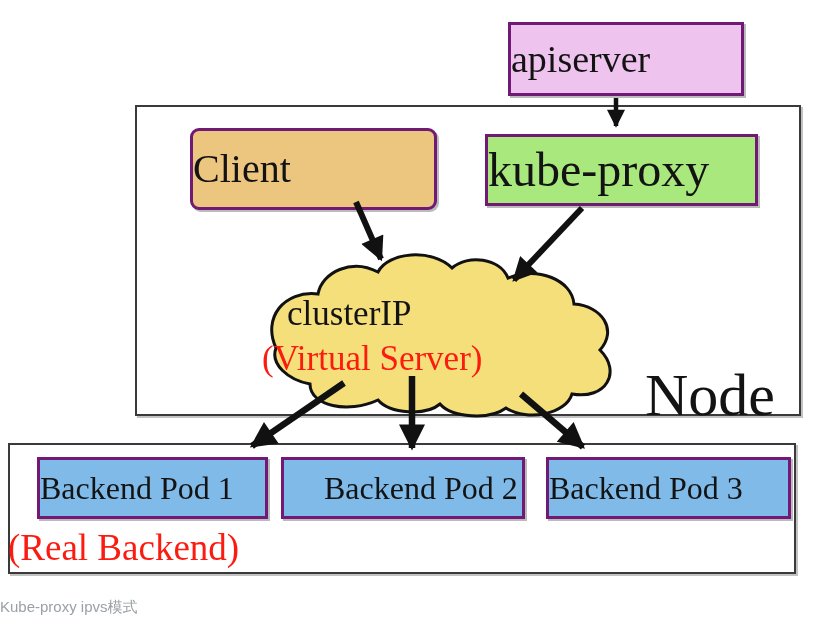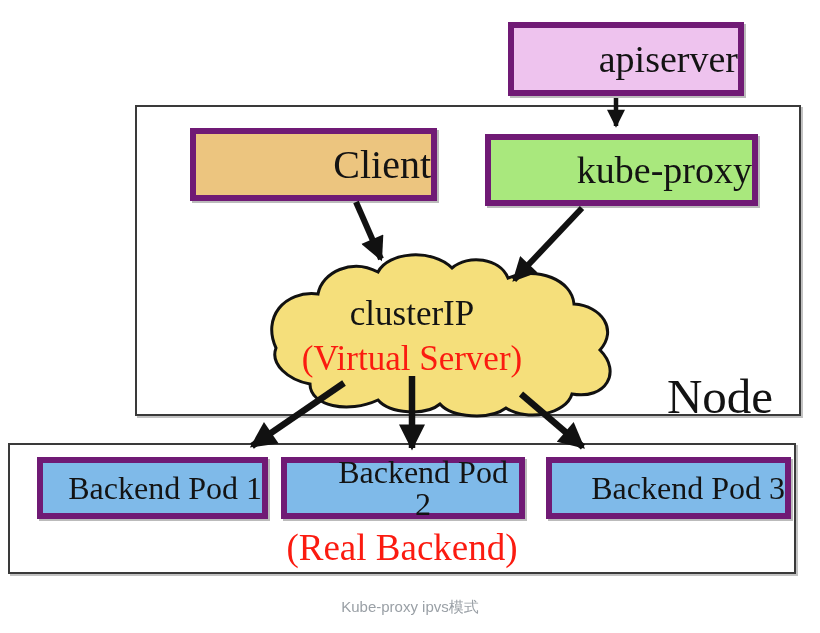--- a/index.html
+++ b/index.html
@@ -13,36 +13,36 @@
     position:absolute; box-sizing:border-box;
     border:2px solid #3a3a3a; background:transparent;
     box-shadow:2px 2px 0 rgba(120,120,120,.45);
   }
   #node-frame  { left:135px; top:105px; width:666px; height:311px; }
   #real-frame  { left:8px;   top:443px; width:788px; height:131px; }
 
   
   .box {
     position:absolute; box-sizing:border-box;
-    border:6px solid #701a75; color:#131313;
-    display:flex; align-items:center; justify-content:flex-end;
+    border:3px solid #701a75; color:#131313;
+    display:flex; align-items:center; justify-content:flex-start;
     text-align:center; line-height:1;
     box-shadow:2px 2px 0 rgba(60,60,60,.35);
   }
   #apiserver-box  { left:508px; top:22px;  width:236px; height:74px; background:var(--apiserver-fill,#eec3ee); font-size:38px; }
-  #client-box     { left:190px; top:128px; width:247px; height:73px; background:var(--client-fill,#ecc57f);   font-size:40px; }
-  #kube-proxy-box { left:485px; top:134px; width:273px; height:72px; background:var(--kube-proxy-fill,#a9e87d); font-size:38px; }
+  #client-box     { left:190px; top:128px; width:247px; height:82px; background:var(--client-fill,#ecc57f);   font-size:40px;border-radius:9px; }
+  #kube-proxy-box { left:485px; top:134px; width:273px; height:72px; background:var(--kube-proxy-fill,#a9e87d); font-size:48px; }
   .pod-box        { top:457px; height:62px; background:var(--pod-fill,#7fbae9); font-size:32px; }
   #backend-pod-1  { left:13px;  width:231px;margin-left:24px; }
   #backend-pod-2  { left:281px; width:244px;padding-left:40px; }
   #backend-pod-3  { left:546px; width:245px; }
 
   
-  .label { position:absolute; text-align:center; line-height:1.1; color:#131313; }
-  #node-label       { left:645px; top:370px; width:150px; font-size:49px; }
+  .label { position:absolute; text-align:left; line-height:1.1; color:#131313; }
+  #node-label       { left:645px; top:362px; width:150px; font-size:60px; }
   #cluster-ip-label { left:287px; top:295px; width:250px; font-size:35px; z-index:6; }
   #virtual-server-label { left:262px; top:340px; width:300px; font-size:35px; color:var(--red-text,#fb1b10); z-index:6; }
   #real-server-label    { left:8px;  top:528px; width:788px; font-size:37px; color:var(--red-text,#fb1b10); }
   #caption {
     left:0; top:599px; width:820px; font-size:15px;
     color:var(--caption-gray,#9aa0a6);
     font-family:Liberation Sans, sans-serif;
   }
 
   

